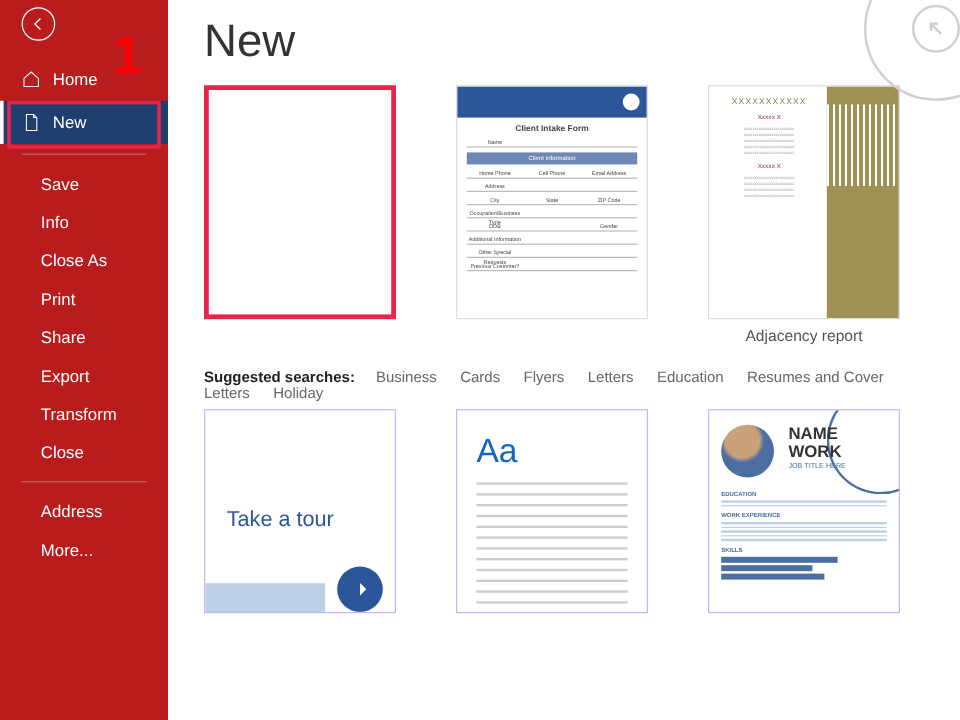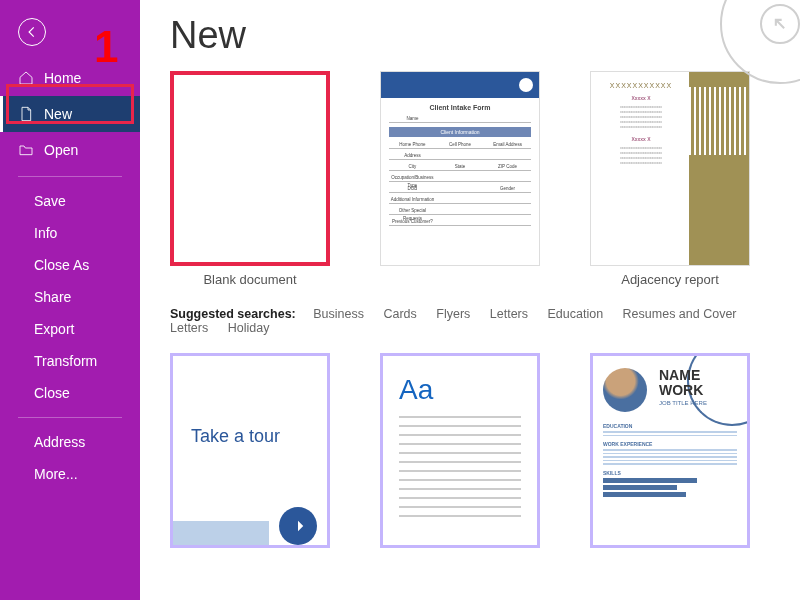--- a/index.html
+++ b/index.html
@@ -9,23 +9,23 @@
     width: 800px;
     height: 600px;
     overflow: hidden;
     position: relative;
     color: #333;
   }
   .sidebar {
     position: absolute;
     left: 0; top: 0;
     width: 140px; height: 600px;
-    background: #a21caf;
+    background: #b91c1c;
     color: #fff;
-    padding-top: 18px;
+    padding-top: 6px;
   }
   .back-btn {
     width: 28px; height: 28px;
     margin-left: 18px;
     border: 1.5px solid #fff;
     border-radius: 50%;
     display:flex;align-items:center;justify-content:center;
     cursor:pointer;
     margin-bottom: 14px;
   }
@@ -90,28 +90,28 @@
   .t3-title{font-size:7px;color:#8b7a47;letter-spacing:1px;margin-bottom:6px;}
   .t3-sub{font-size:5px;color:#a68;font-weight:bold;margin-bottom:4px;}
   .t3-para{font-size:3.5px;color:#999;line-height:5px;margin-bottom:6px;}
   .t3-stripe{position:absolute;right:0;top:0;bottom:0;width:60px;background:#a09155;}
   .t3-stripe-inner{height:35%;margin-top:15px;background:repeating-linear-gradient(90deg,#fff 0 2px,transparent 2px 5px);}
   
   .search-wrap{display:flex;border:1px solid #aaa;height:34px;align-items:center;margin-bottom:10px;}
   .search-input{flex:1;border:none;outline:none;padding:0 10px;font-size:14px;color:#666;font-style:italic;}
   .search-btn{width:34px;height:100%;display:flex;align-items:center;justify-content:center;cursor:pointer;}
   .search-btn svg{width:16px;height:16px;fill:none;stroke:#2b579a;stroke-width:2;}
-  .suggested{font-size:12.5px;color:#444;margin-bottom:18px;}
+  .suggested{font-size:12.5px;color:#444;margin-bottom:6px;}
   .suggested b{color:#222;margin-right:6px;}
   .suggested span{color:#666;margin:0 8px;cursor:pointer;}
   
   .bottom-row{display:flex;gap:50px;}
-  .b-thumb{width:160px;height:195px;border:3px solid #c4b5fd;position:relative;overflow:hidden;cursor:pointer;}
-  
-  .tour-text{position:absolute;top:70px;left:18px;font-size:18px;color:#2b579a;font-weight:500;}
+  .b-thumb{width:160px;height:170px;border:1px solid #c4b5fd;position:relative;overflow:hidden;cursor:pointer;}
+  
+  .tour-text{position:absolute;top:80px;left:18px;font-size:18px;color:#2b579a;font-weight:500;}
   .tour-arrow{position:absolute;bottom:0px;right:10px;width:38px;height:38px;border-radius:50%;background:#2b579a;display:flex;align-items:center;justify-content:center;}
   .tour-arrow svg{width:18px;height:18px;fill:#fff;}
   .tour-stripe{position:absolute;bottom:0;left:0;right:58px;height:24px;background:#bcd0e8;}
   
   .ss-lines{padding:18px 16px;}
   .ss-aa{font-size:28px;color:#1565c0;font-weight:500;margin-bottom:10px;}
   .ss-line{height:2px;background:#ccc;margin-bottom:7px;}
   
   .rs-photo{position:absolute;left:10px;top:12px;width:44px;height:44px;border-radius:50%;background:radial-gradient(circle at 40% 30%, #caa27a 0 35%, #4a6fa0 45% 100%);}
   .rs-name{position:absolute;left:66px;top:12px;font-size:14px;font-weight:700;color:#333;line-height:15px;}
@@ -145,37 +145,32 @@
   </div>
   <div class="nav-item selected">
     <span class="nav-icon">
         <svg viewBox="0 0 24 24">
           <path d="M6 2h9l4 4v16H6z"></path>
           <path d="M15 2v4h4"></path>
         </svg>
       </span>
     <span>New</span>
   </div>
-  <div class="nav-item">
-    <span class="nav-icon">
-        <svg viewBox="0 0 24 24">
-          <path d="M3 6h6l2 3h10v10H3z"></path>
-        </svg>
-      </span>
-    <span>Open</span>
-  </div>
   <div class="nav-divider"></div>
   <div class="sub-item">
       <span>Save</span>
     </div>
   <div class="sub-item">
       <span>Info</span>
     </div>
   <div class="sub-item">
       <span>Close As</span>
+    </div>
+  <div class="sub-item">
+      <span>Print</span>
     </div>
   <div class="sub-item">
       <span>Share</span>
     </div>
   <div class="sub-item">
       <span>Export</span>
     </div>
   <div class="sub-item">
       <span>Transform</span>
     </div>
@@ -195,21 +190,20 @@
 <div class="annot annot1">1</div>
 <div class="annot annot2">2</div>
 
 <div class="main">
   <h1 class="page-title">New</h1>
 
   <div class="template-row">
 
     <div class="template-card highlighted">
       <div class="thumb"></div>
-      <div class="template-label">Blank document</div>
     </div>
 
     <div class="template-card">
       <div class="thumb">
         <div class="t2-header">
             <div class="t2-logo"></div>
           </div>
         <div class="t2-body">
           <div class="t2-title">Client Intake Form</div>
           <div class="t2-row">

